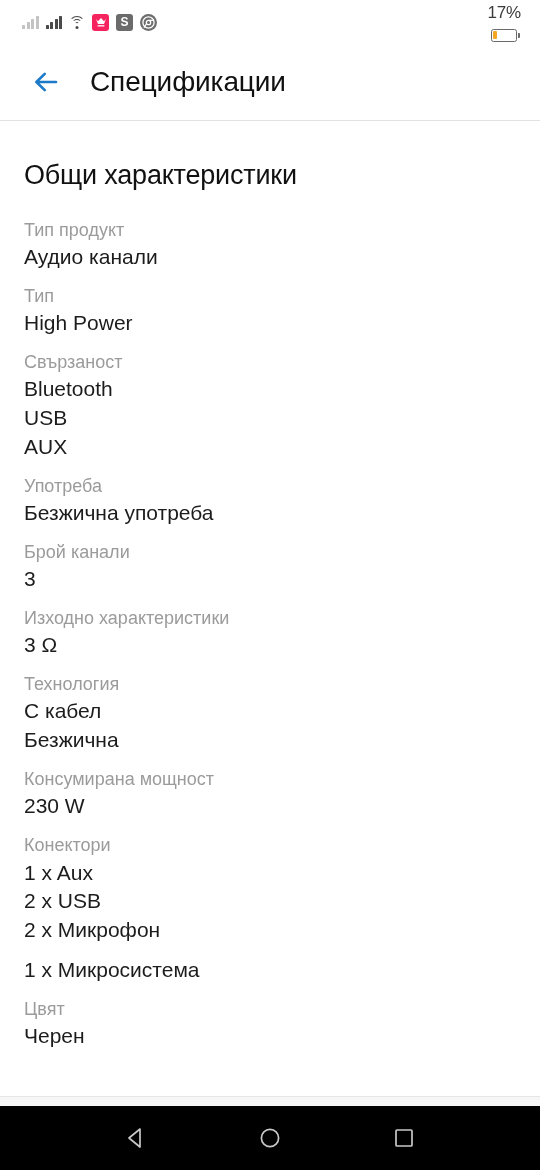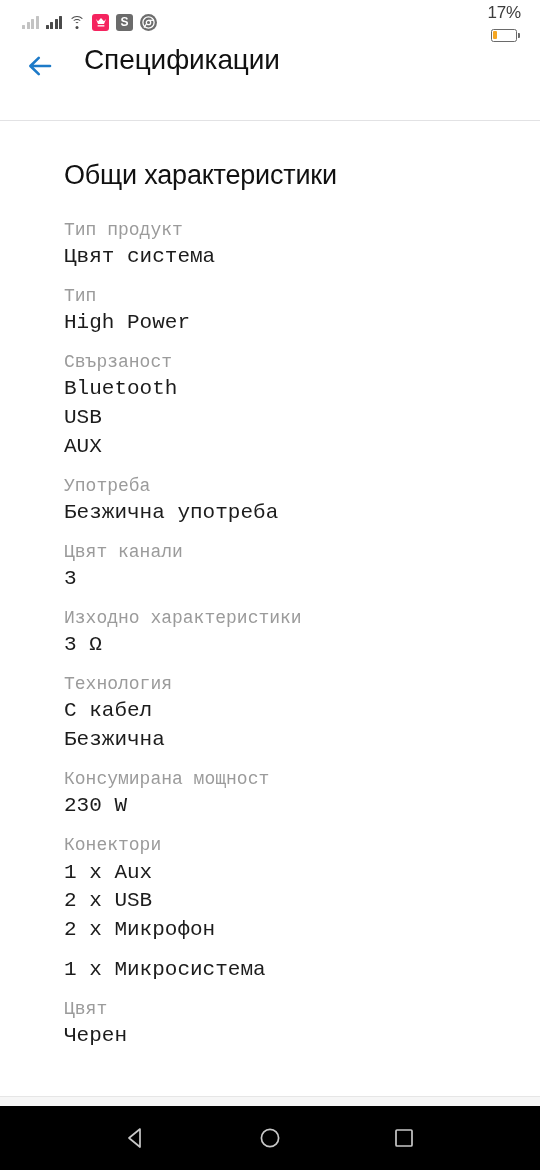--- a/index.html
+++ b/index.html
@@ -51,35 +51,35 @@
   .nfc, .alarm, .bt { width:15px; height:16px; color:#4a4a4a; display:block; }
   .batt-pct { font-size:17px; color:#3c3c3c; letter-spacing:-.2px; }
   .battery { width:26px; height:13px; border:1.6px solid #6a6a6a; border-radius:2.5px;
     position:relative; display:flex; align-items:center; padding:1.2px; }
   .battery:after { content:""; position:absolute; right:-4px; top:3.5px;
     width:2.4px; height:5px; background:#6a6a6a; border-radius:0 1px 1px 0; }
   .battery i { display:block; height:100%; width:22%; background:#f5a623; border-radius:1px; }
   .clock { font-size:17px; color:#2b2b2b; letter-spacing:-.2px; margin-left:2px;margin-top:40px; }
 
   
-  .appbar { height:76px; flex:0 0 76px; display:flex; padding:0 24px;
-    background:#fff; }
+  .appbar { height:76px; flex:0 0 76px; display:flex; align-items:center; padding:0 24px;
+    background:#fff;margin-left:6px; }
   .backbtn { width:44px; height:44px; display:flex; align-items:center; justify-content:center;
     margin-left:-6px; }
   .backbtn svg { width:30px; height:30px; }
   .appbar-title { font-size:28px; color:#111111; margin-left:22px; letter-spacing:-.1px; }
 
   .divider { height:1px; background:#e2e2e4; flex:0 0 1px; }
   .gapstrip { height:9px; flex:0 0 9px; background:#ffffff; }
 
   
-  .content { flex:1 1 auto; background:#ffffff; padding:0 24px; overflow:hidden;margin-left:40px; }
+  .content { flex:1 1 auto; background:#ffffff; padding:0 24px; overflow:hidden; }
   .section-title { font-size:27px; color:#111111; padding-top:30px; padding-bottom:26px;
     letter-spacing:-.2px; }
-  .spec { padding-bottom:11px;font-family:Liberation Mono, monospace; }
+  .spec { padding-bottom:11px; }
   .spec-label { font-size:18px; color:#9b9b9b; line-height:1.45; }
   .spec-value { font-size:21px; color:#1c1c1c; line-height:1.38; }
 
   
   .navsep { height:1px; background:#e6e6e6; flex:0 0 1px; }
   .navpad { height:9px; flex:0 0 9px; background:#f6f6f6; }
   .navbar { height:64px; flex:0 0 64px; background:#000000; display:flex;
     align-items:center; justify-content:center; gap:108px; }
   .navbar svg { display:block; }
 </style>
@@ -156,21 +156,21 @@
 
   <div class="divider"></div>
   <div class="gapstrip"></div>
 
   <div class="content">
     <div class="section-title">Общи характеристики</div>
     <div id="spec-list">
         <div class="spec">
           <div class="spec-label">Тип продукт</div>
           <div>
-            <div class="spec-value">Цвят система</div>
+            <div class="spec-value">Аудио канали</div>
           </div>
         </div>
         <div class="spec">
           <div class="spec-label">Тип</div>
           <div>
             <div class="spec-value">High Power</div>
           </div>
         </div>
         <div class="spec">
           <div class="spec-label">Свързаност</div>
@@ -180,21 +180,21 @@
             <div class="spec-value">AUX</div>
           </div>
         </div>
         <div class="spec">
           <div class="spec-label">Употреба</div>
           <div>
             <div class="spec-value">Безжична употреба</div>
           </div>
         </div>
         <div class="spec">
-          <div class="spec-label">Цвят канали</div>
+          <div class="spec-label">Брой канали</div>
           <div>
             <div class="spec-value">3</div>
           </div>
         </div>
         <div class="spec">
           <div class="spec-label">Изходно характеристики</div>
           <div>
             <div class="spec-value">3 Ω</div>
           </div>
         </div>

